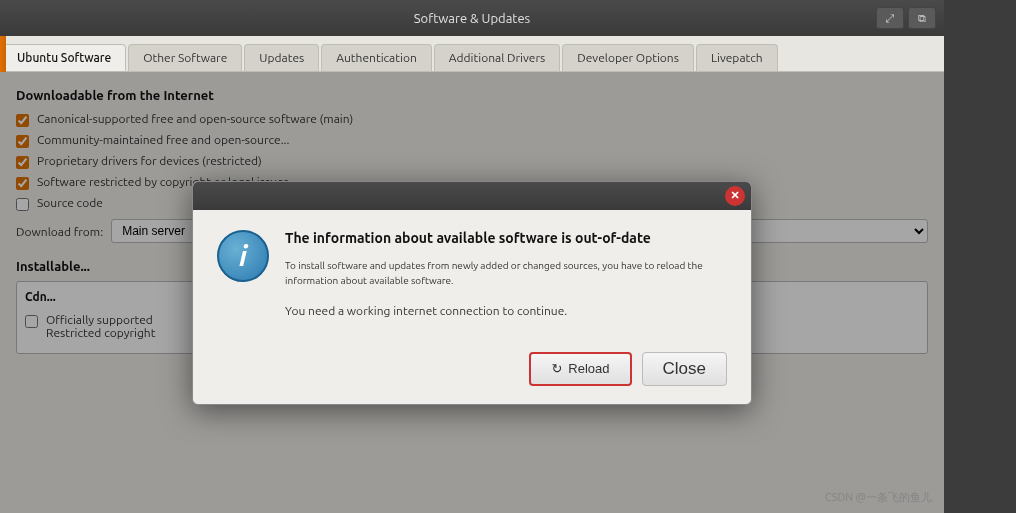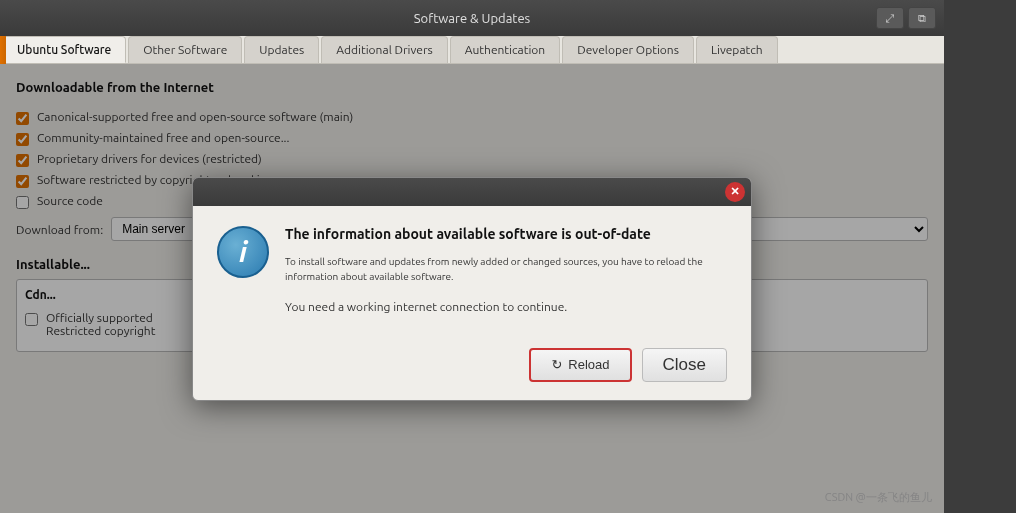--- a/index.html
+++ b/index.html
@@ -56,21 +56,21 @@
       color: #ccc;
       font-size: 11px;
     }
 
     
     .tab-bar {
       background: #e8e6e0;
       border-bottom: 1px solid #c0bdb5;
       display: flex;
       flex-shrink: 0;
-      padding-top: 0;
+      padding-top: 8px;
       padding-left: 2px;
     }
     .tab {
       padding: 6px 14px;
       font-size: 12px;
       color: #333;
       cursor: pointer;
       border: 1px solid #c0bdb5;
       border-bottom: none;
       background: #d5d2cc;
@@ -91,21 +91,21 @@
       padding: 16px;
       background: #f0eeea;
       position: relative;
       overflow: hidden;
     }
 
     .section-title {
       font-weight: bold;
       font-size: 13px;
       color: #111;
-      margin-bottom: 16px;
+      margin-bottom: 10px;
     }
 
     .checkbox-row {
       display: flex;
       align-items: flex-start;
       margin-bottom: 6px;
       font-size: 12px;
       color: #333;
     }
     .checkbox-row input[type="checkbox"] {
@@ -316,22 +316,22 @@
     <div class="title-bar-controls">
       <div class="title-btn">⤢</div>
       <div class="title-btn">⧉</div>
     </div>
   </div>
 
   <div class="tab-bar">
     <div class="tab active">Ubuntu Software</div>
     <div class="tab">Other Software</div>
     <div class="tab">Updates</div>
+    <div class="tab">Authentication</div>
     <div class="tab">Additional Drivers</div>
-    <div class="tab">Authentication</div>
     <div class="tab">Developer Options</div>
     <div class="tab">Livepatch</div>
   </div>
 
   <div class="content-area">
     <div class="section-title">Downloadable from the Internet</div>
 
     <div class="checkbox-row">
       <input type="checkbox" checked="" style="">
       <span>Canonical-supported free and open-source software (main)</span>

